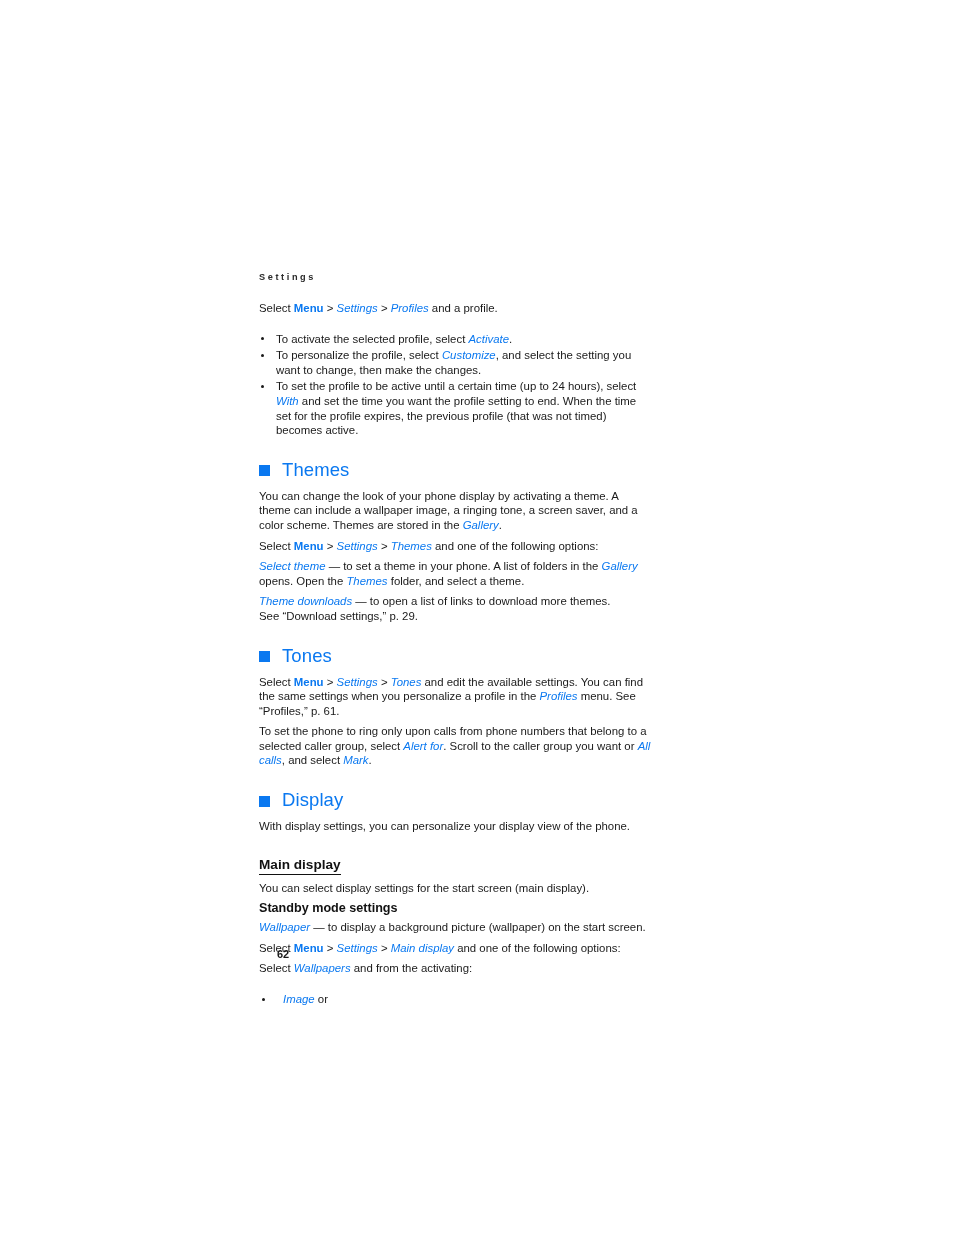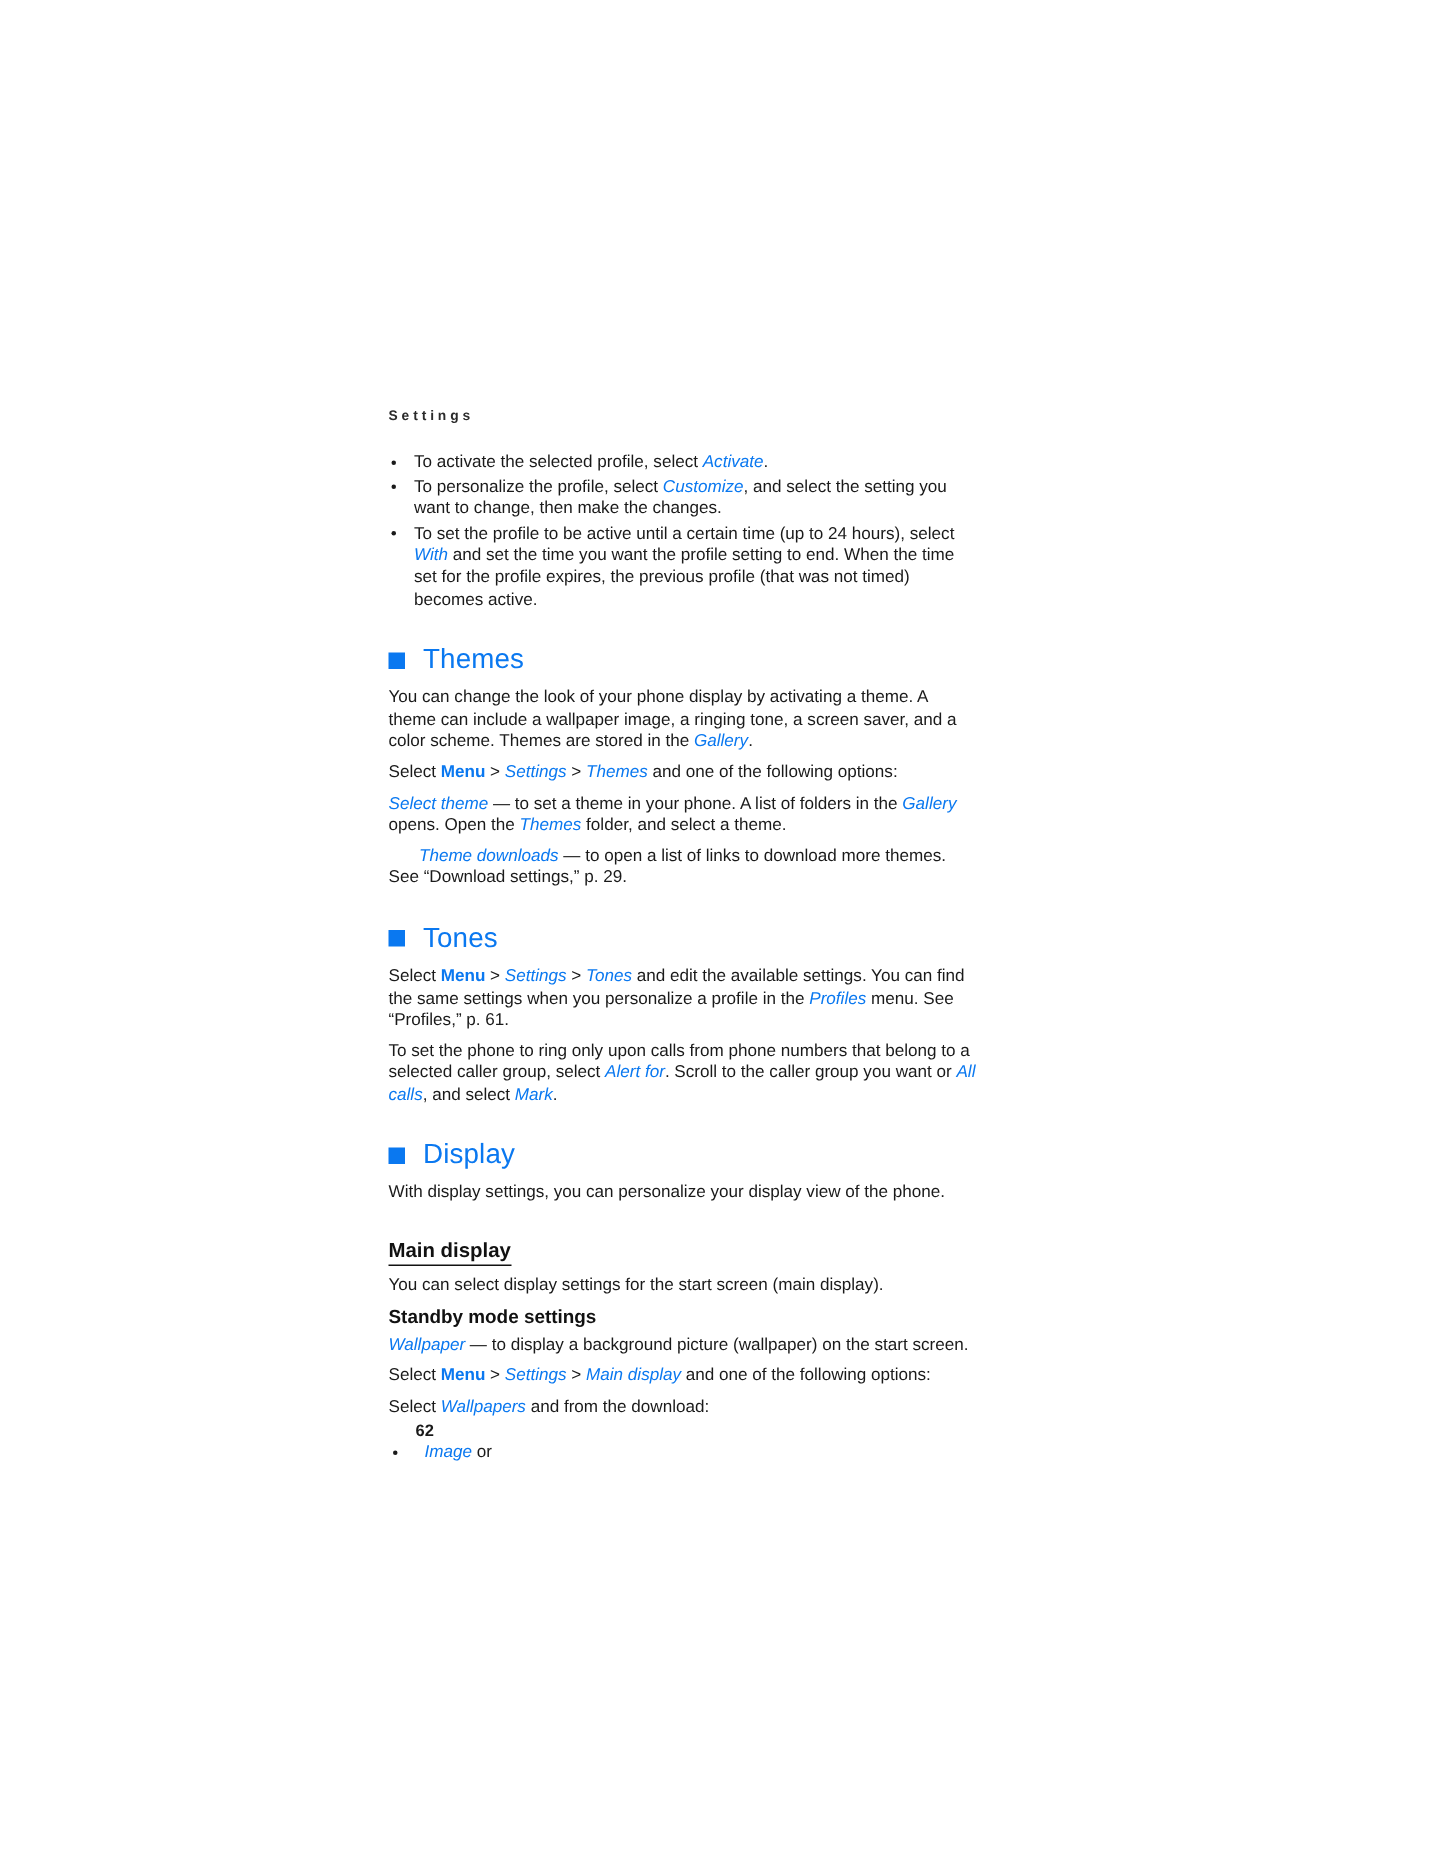--- a/index.html
+++ b/index.html
@@ -33,21 +33,21 @@
   }
 
   
   .para {
     font-size: 11.4px;
     line-height: 14.6px;
     color: #1a1a1a;
     margin: 0 0 6px 0;
     text-align: left;
   }
-  .para.tight { margin-bottom: 0; text-align: center; }
+  .para.tight { margin-bottom: 0; }
 
   
   .menu {
     color: #0a78f0;
     font-weight: bold;
   }
   .ui {
     color: #0a78f0;
     font-style: italic;
   }
@@ -129,20 +129,23 @@
     font-weight: bold;
   }
 </style>
 </head>
 <body>
 
 <div class="page">
 
   <div class="running-header">Settings</div>
 
+  <p class="para">
+    <span>Select </span><span class="menu">Menu</span><span class="gt"> &gt; </span><span class="ui">Settings</span><span class="gt"> &gt; </span><span class="ui">Profiles</span><span> and a profile.</span>
+  </p>
 
   <ul class="bullets">
     <li>
       <span>To activate the selected profile, select </span><span class="ui">Activate</span><span>.</span>
     </li>
     <li>
       <span>To personalize the profile, select </span><span class="ui">Customize</span><span>, and select the setting you want to change, then make the changes.</span>
     </li>
     <li>
       <span>To set the profile to be active until a certain time (up to 24 hours), select </span><span class="ui">With</span><span> and set the time you want the profile setting to end. When the time set for the profile expires, the previous profile (that was not timed) becomes active.</span>
@@ -202,21 +205,21 @@
 
   <p class="para">
     <span class="ui">Wallpaper</span><span> — to display a background picture (wallpaper) on the start screen.</span>
   </p>
 
   <p class="para">
     <span>Select </span><span class="menu">Menu</span><span class="gt"> &gt; </span><span class="ui">Settings</span><span class="gt"> &gt; </span><span class="ui">Main display</span><span> and one of the following options:</span>
   </p>
 
   <p class="para">
-    <span>Select </span><span class="ui">Wallpapers</span><span> and from the download:</span>
+    <span>Select </span><span class="ui">Wallpapers</span><span> and from the activating:</span>
   </p>
 
   <ul class="bullets wide">
     <li>
       <span class="ui">Image</span><span> or</span>
     </li>
   </ul>
 
 </div>
 

